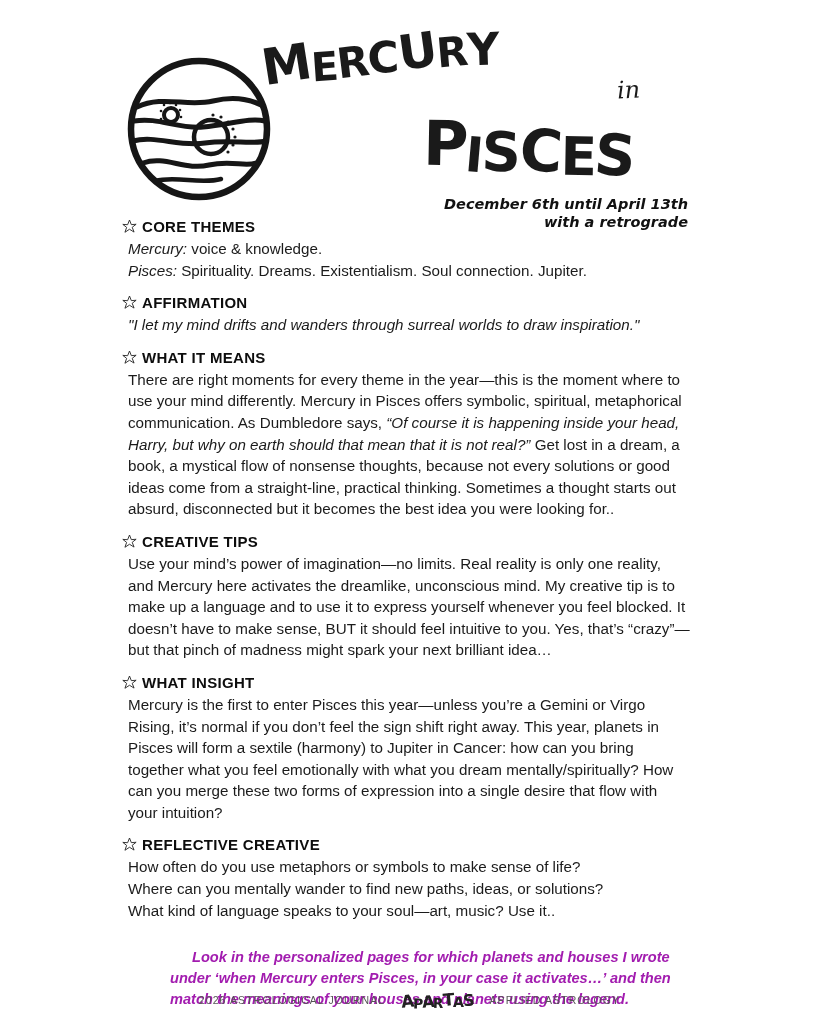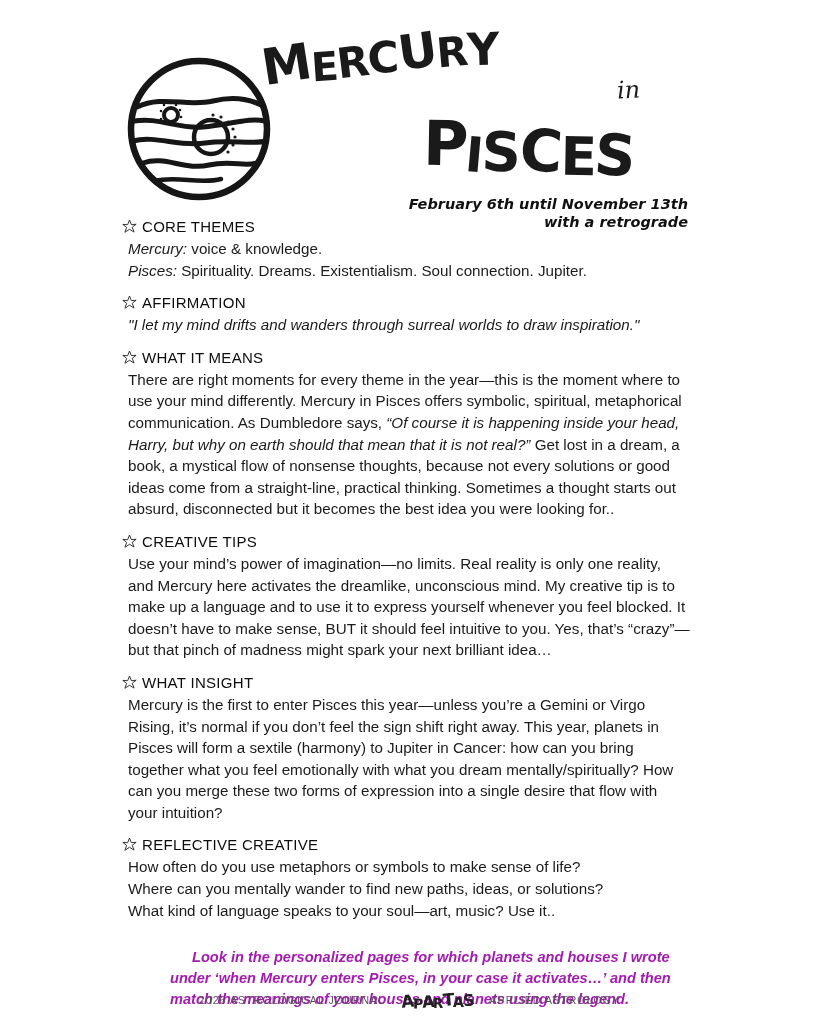--- a/index.html
+++ b/index.html
@@ -50,21 +50,21 @@
     font-size:14.5px; line-height:18px;
     color:#111;
   }
 
   
   #content { position:absolute; left:0; top:218px; width:819px; }
   .section { padding:0 0 0 0; margin:0 0 0 0; }
   .sec-head {
     display:flex; align-items:center;
     margin-left:122px;
-    font-size:15px; font-weight:400;
+    font-size:15px; font-weight:700;
     letter-spacing:0.3px;
     color:#0d0d0d;
     margin-bottom:3px;
   }
   .star-icon { width:15px; height:15px; margin-right:5px; flex:0 0 auto; display:block; }
   .sec-body {
     margin-left:128px; width:562px;
     font-size:15.2px; line-height:21.6px;
     color:#1b1b1b;
   }
@@ -133,21 +133,21 @@
     </g>
   </svg>
 
   <div id="title-block">
     <div id="title-mercury"><span class="lt" style="transform: rotate(-3deg) translateY(0px); font-size: 50px;">M</span><span class="lt" style="transform: rotate(2deg) translateY(3px); font-size: 40px;">E</span><span class="lt" style="transform: rotate(-1deg) translateY(2px); font-size: 42px;">R</span><span class="lt" style="transform: rotate(3deg) translateY(1px); font-size: 43px;">C</span><span class="lt" style="transform: rotate(-2deg) translateY(0px); font-size: 48px;">U</span><span class="lt" style="transform: rotate(1deg) translateY(2px); font-size: 41px;">R</span><span class="lt" style="transform: rotate(4deg) translateY(4px); font-size: 45px;">Y</span></div>
     <div id="title-in">in</div>
     <div id="title-pisces"><span class="lt" style="transform: rotate(-2deg) translateY(0px); font-size: 62px;">P</span><span class="lt" style="transform: rotate(2deg) translateY(5px); font-size: 48.36px;">I</span><span class="lt" style="transform: rotate(-1deg) translateY(3px); font-size: 54.56px;">S</span><span class="lt" style="transform: rotate(1deg) translateY(1px); font-size: 58.28px;">C</span><span class="lt" style="transform: rotate(-2deg) translateY(3px); font-size: 53.32px;">E</span><span class="lt" style="transform: rotate(2deg) translateY(1px); font-size: 57.04px;">S</span></div>
   </div>
 
   <div id="date-block">
-    <div>February 6th until November 13th</div>
+    <div>December 6th until April 13th</div>
     <div>with a retrograde</div>
   </div>
 </div>
 
 <div id="content">
 
   <div class="section">
     <div class="sec-head">
       <svg class="star-icon" viewBox="0 0 24 24">
         <path d="M12 1.6 L14.9 9.0 L22.6 8.4 L16.3 13.3 L19.3 20.9 L12 16.4 L4.7 21.2 L7.4 13.4 L1.3 8.6 L9.0 9.1 Z" fill="none" stroke="#2a2a2a" stroke-width="1.5" stroke-linejoin="round"></path>

